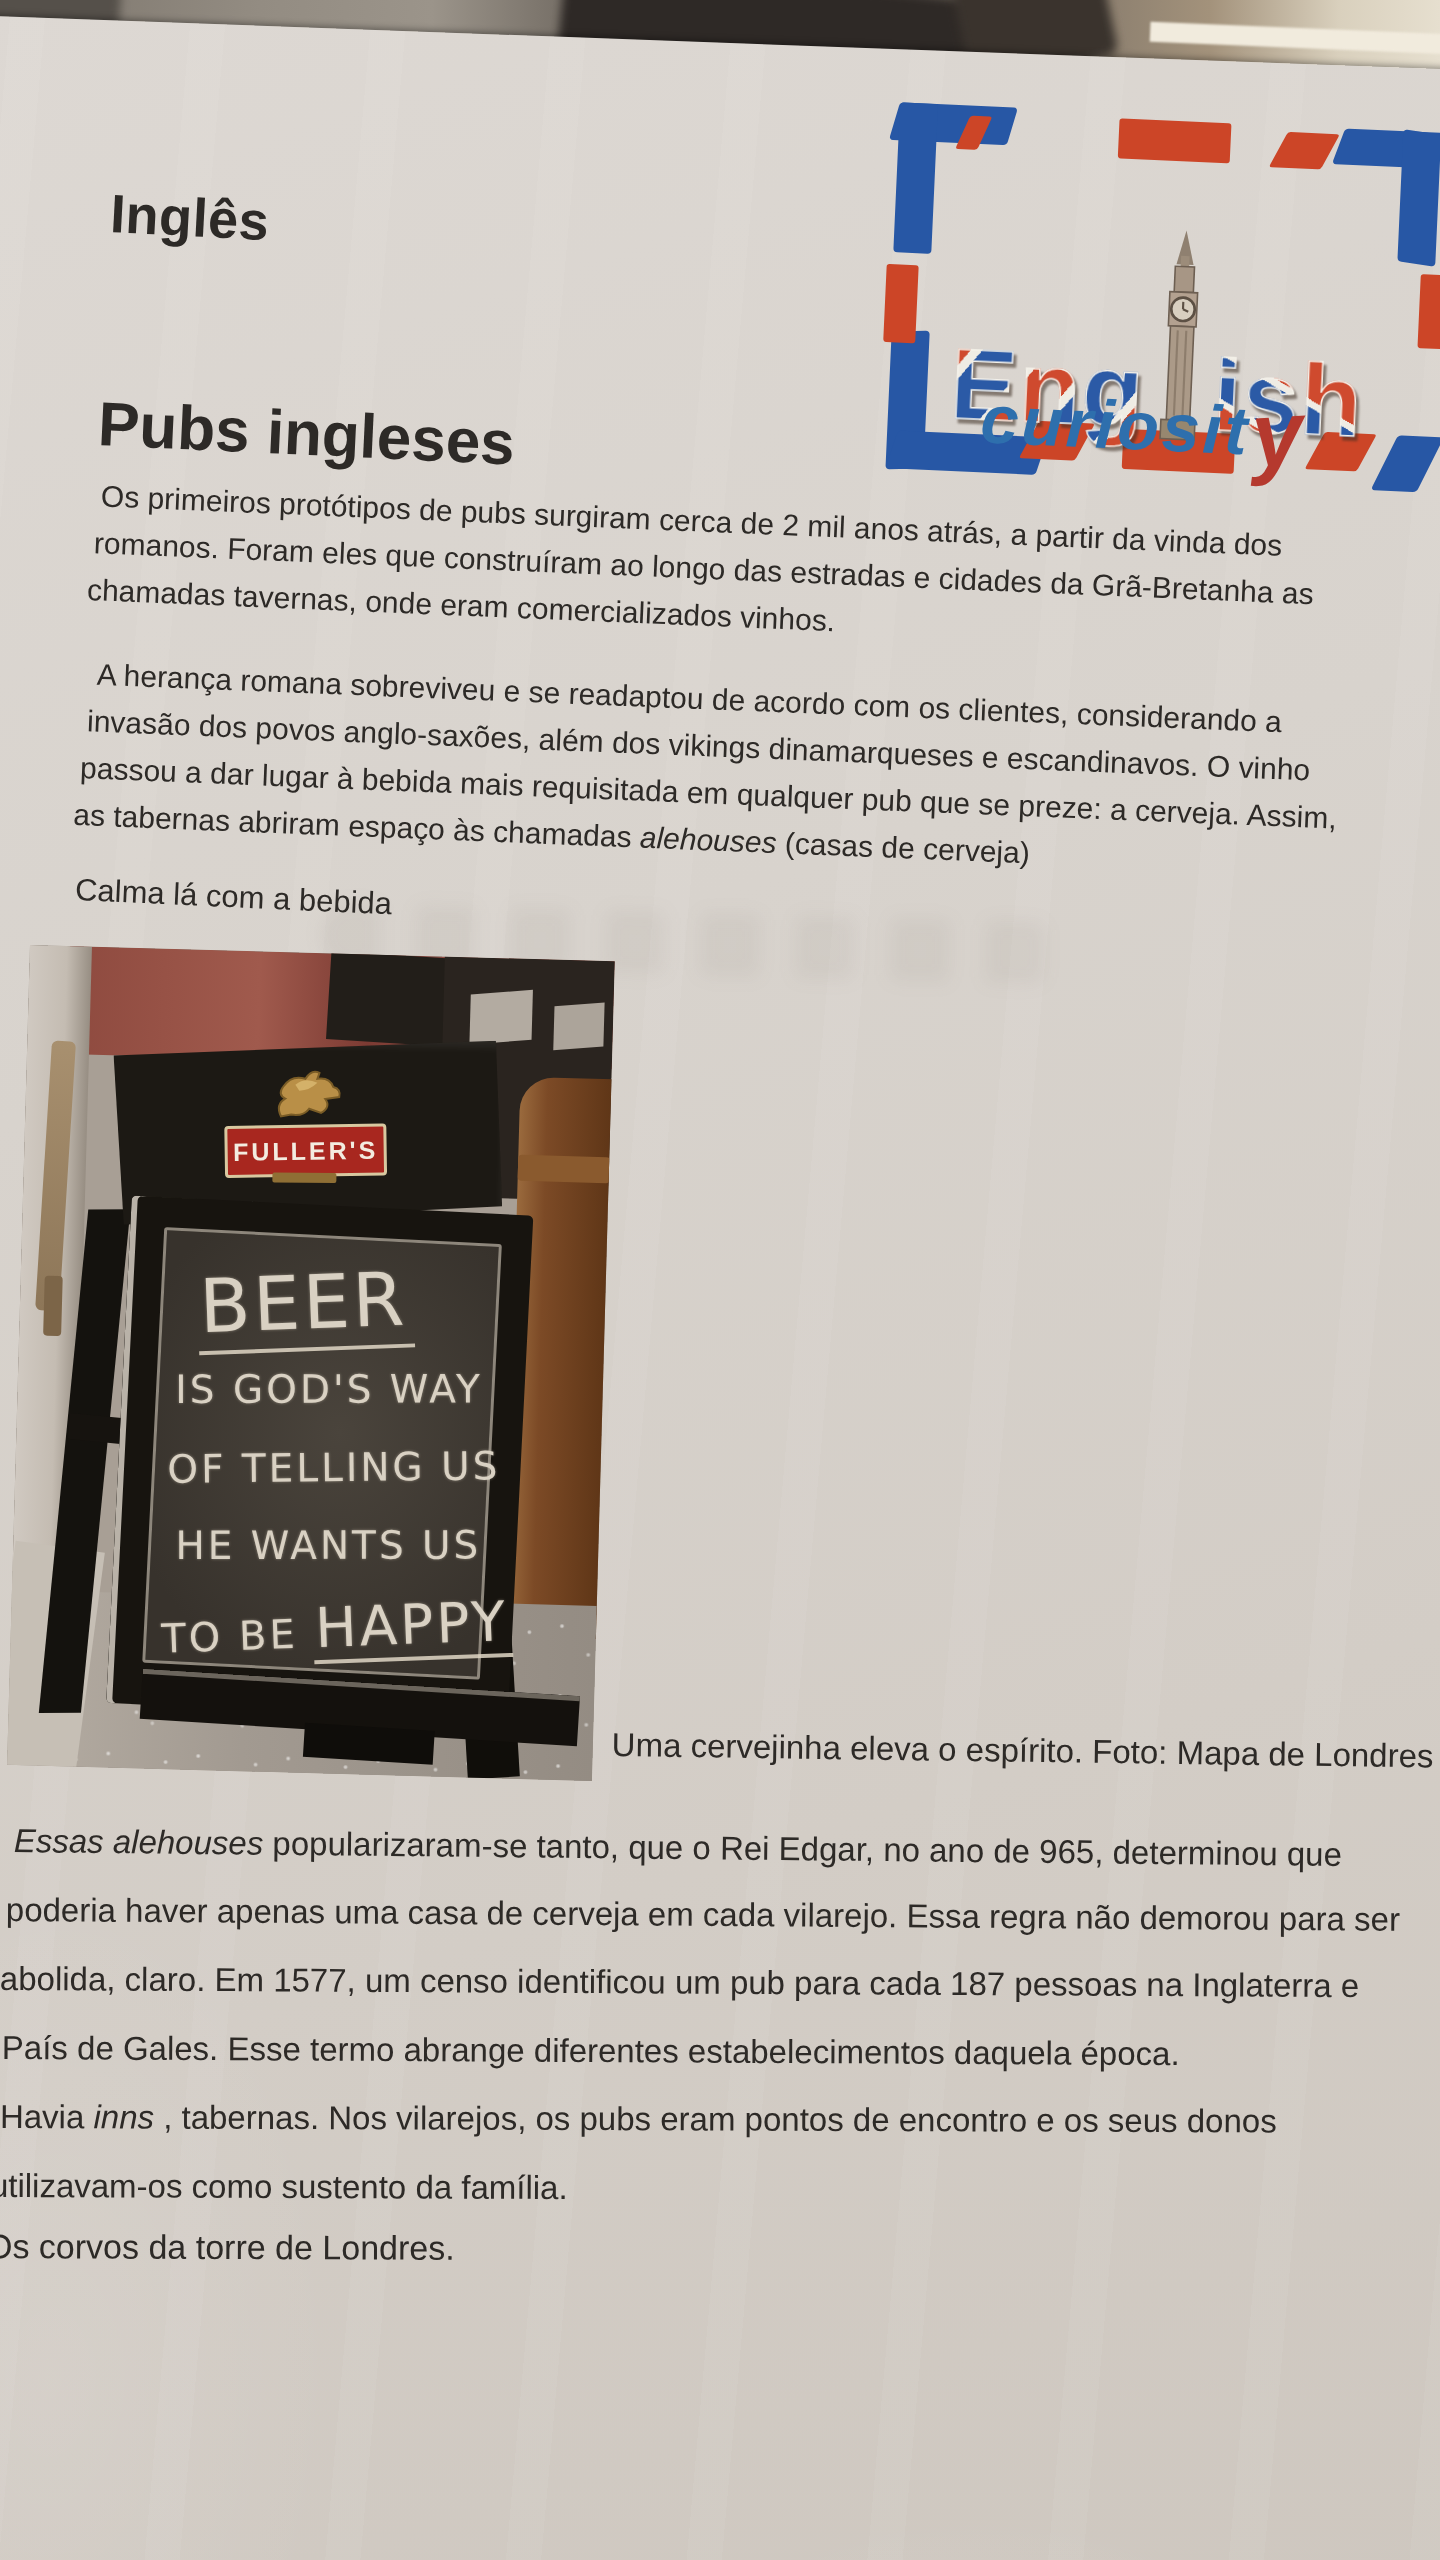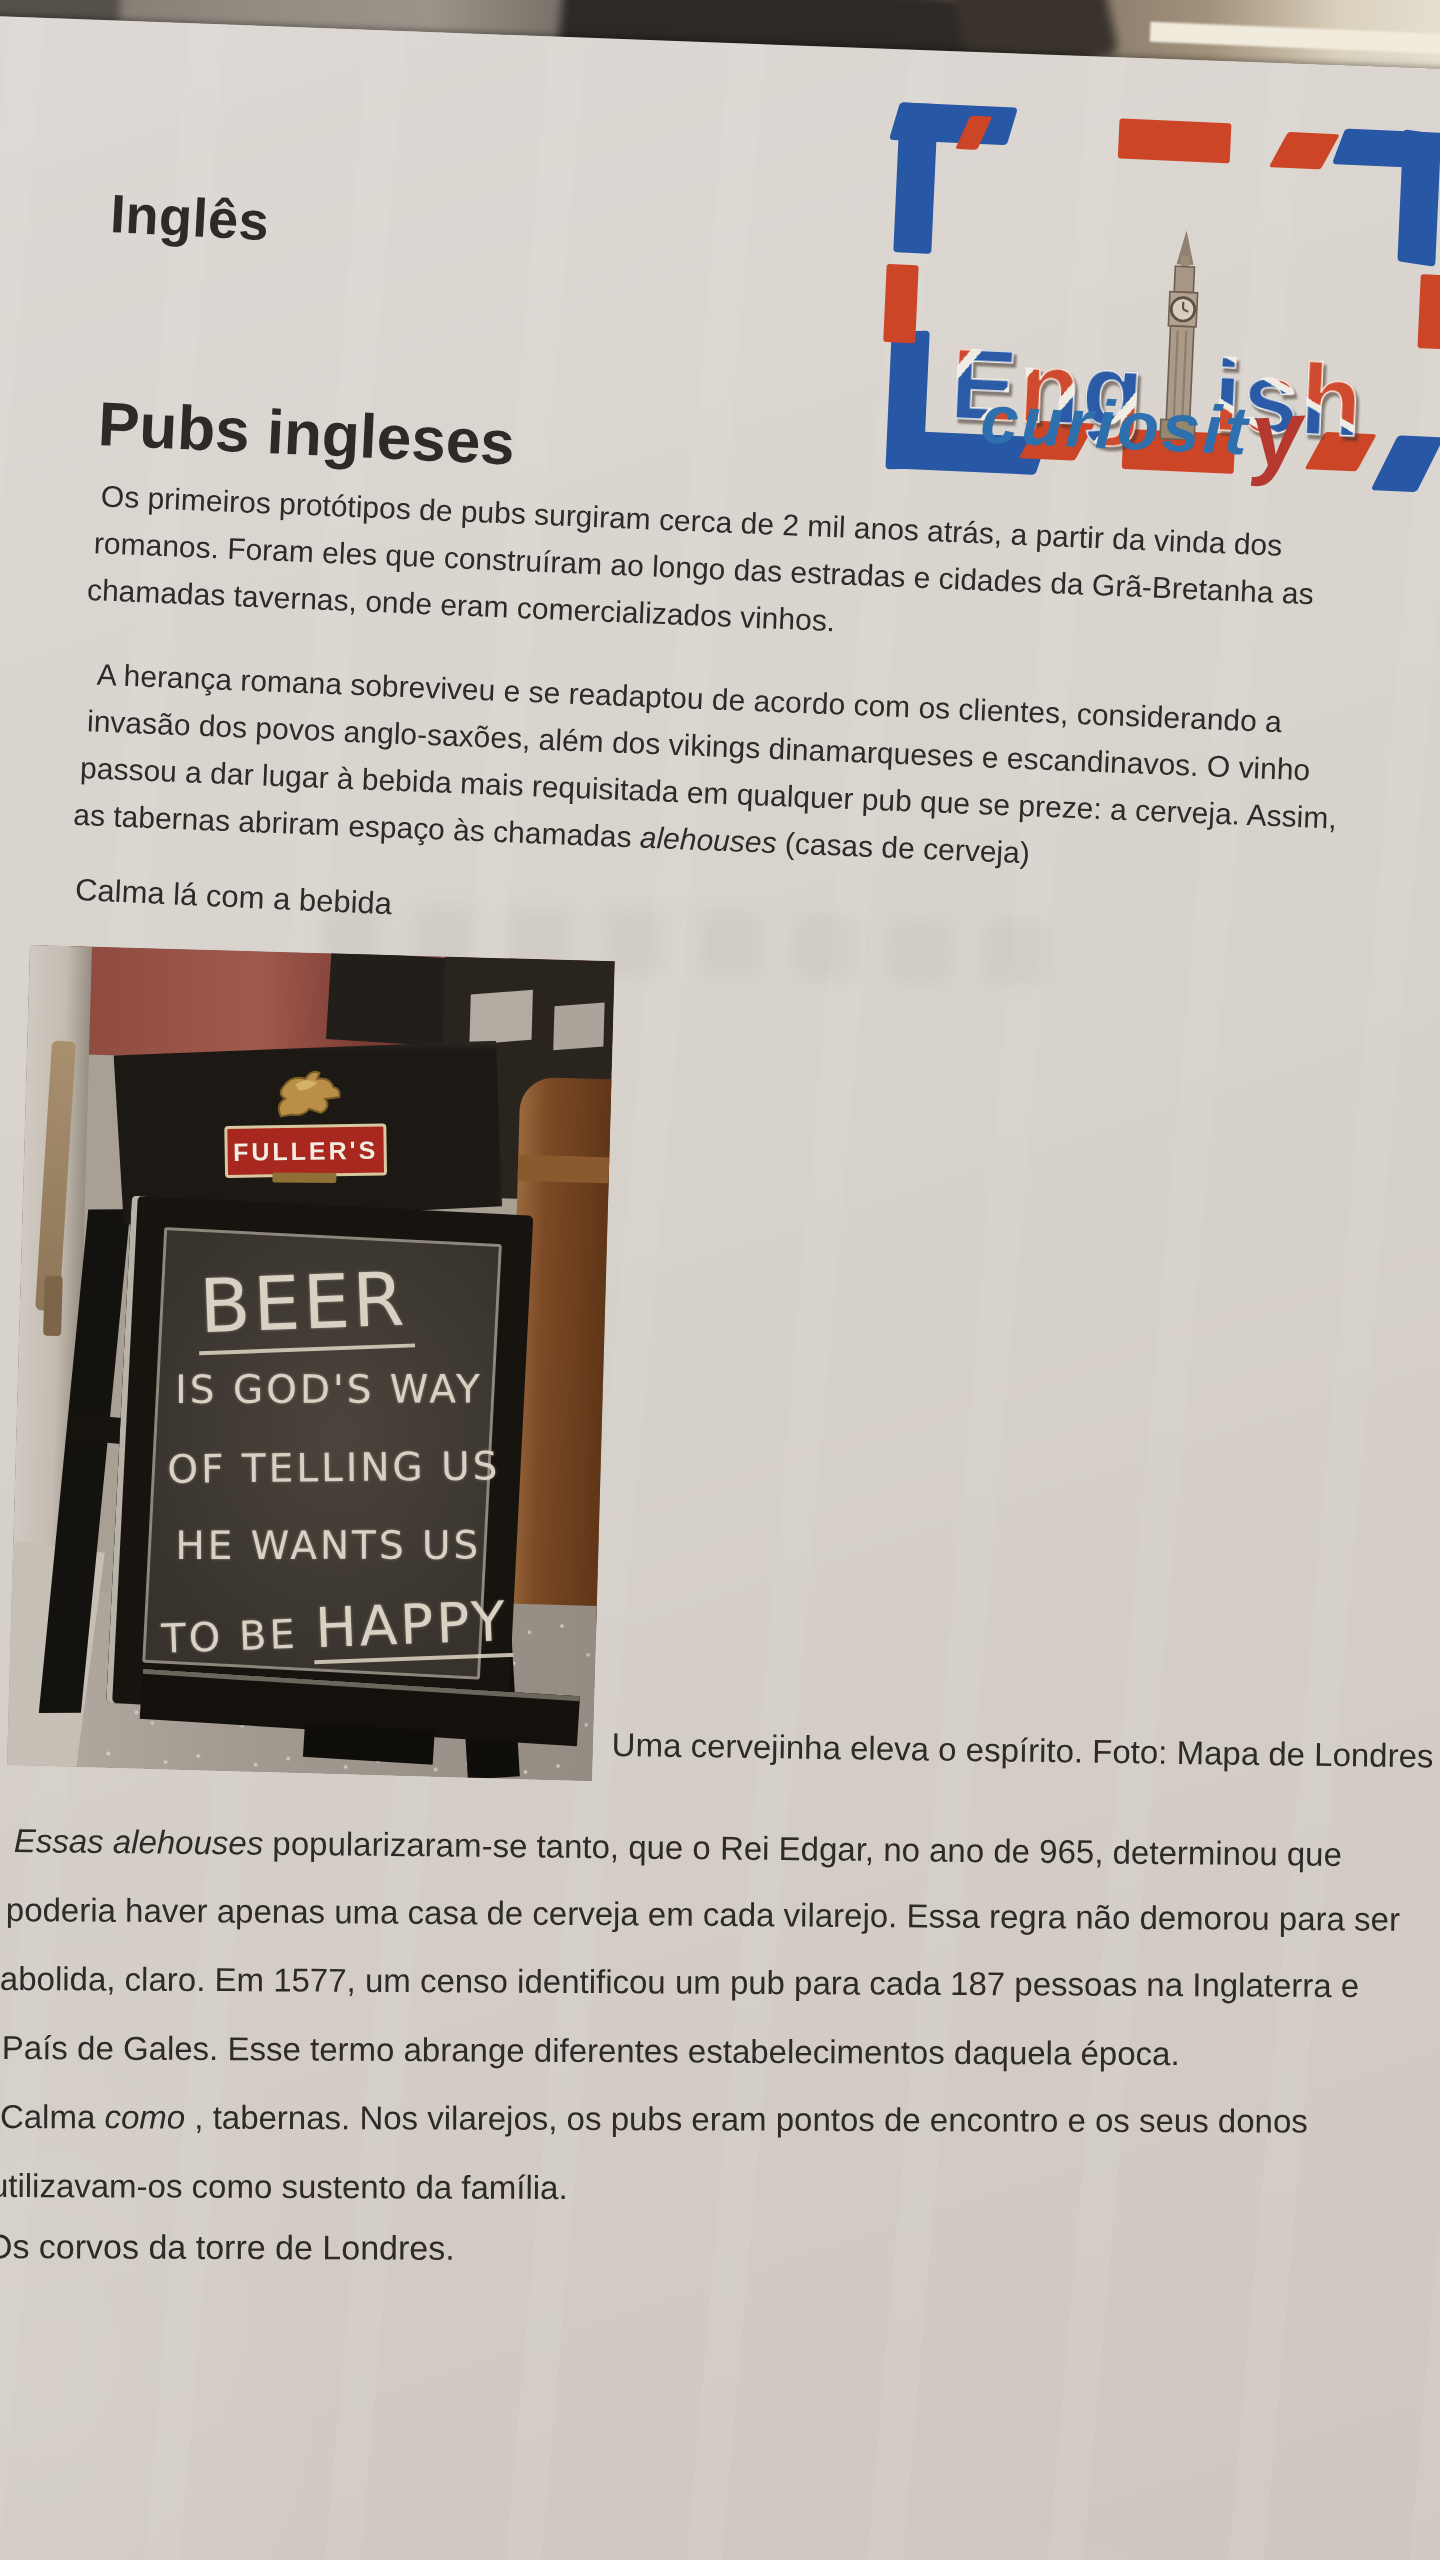--- a/index.html
+++ b/index.html
@@ -247,18 +247,18 @@
     <div class="ph ph-shelf"></div>
     <div class="ph ph-foot"></div>
   </div>
 
   <div class="caption ink">Uma cervejinha eleva o espírito. Foto: Mapa de Londres</div>
 
   <div class="p3line ink" style="left:14px;top:1822px;transform:rotate(.6deg);"><span class="it">Essas alehouses</span><span> popularizaram-se tanto, que o Rei Edgar, no ano de 965, determinou que</span></div>
   <div class="p3line ink" style="left:6px;top:1891px;transform:rotate(.4deg);">poderia haver apenas uma casa de cerveja em cada vilarejo. Essa regra não demorou para ser</div>
   <div class="p3line ink" style="left:0px;top:1960px;transform:rotate(.3deg);">abolida, claro. Em 1577, um censo identificou um pub para cada 187 pessoas na Inglaterra e</div>
   <div class="p3line ink" style="left:2px;top:2029px;transform:rotate(.3deg);">País de Gales. Esse termo abrange diferentes estabelecimentos daquela época.</div>
-  <div class="p3line ink" style="left:0px;top:2098px;transform:rotate(.2deg);"><span>Calma </span><span class="it">como</span><span> , tabernas. Nos vilarejos, os pubs eram pontos de encontro e os seus donos</span></div>
+  <div class="p3line ink" style="left:0px;top:2098px;transform:rotate(.2deg);"><span>Havia </span><span class="it">inns</span><span> , tabernas. Nos vilarejos, os pubs eram pontos de encontro e os seus donos</span></div>
   <div class="p3line ink" style="left:-10px;top:2167px;transform:rotate(.2deg);">utilizavam-os como sustento da família.</div>
 
   <div class="footer-line ink">Os corvos da torre de Londres.</div>
 
 </div>
 
 </body></html>

